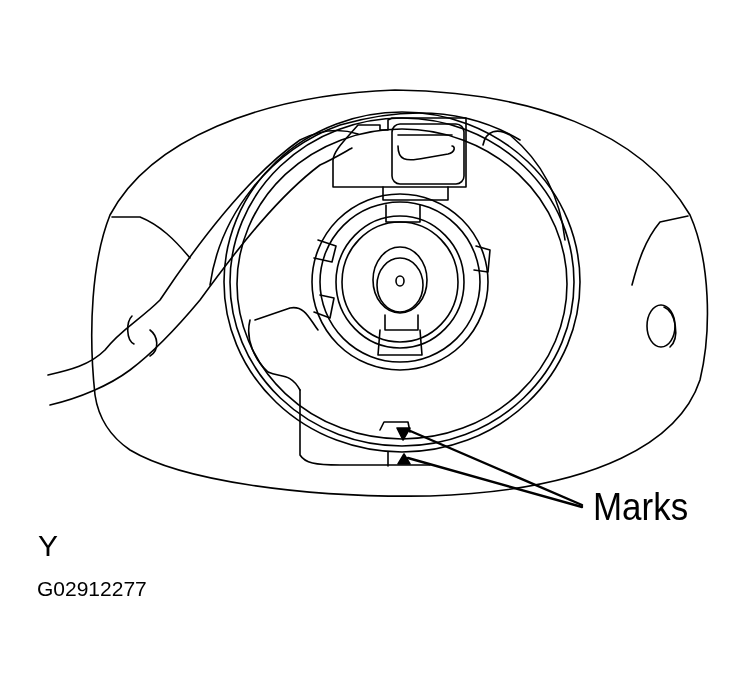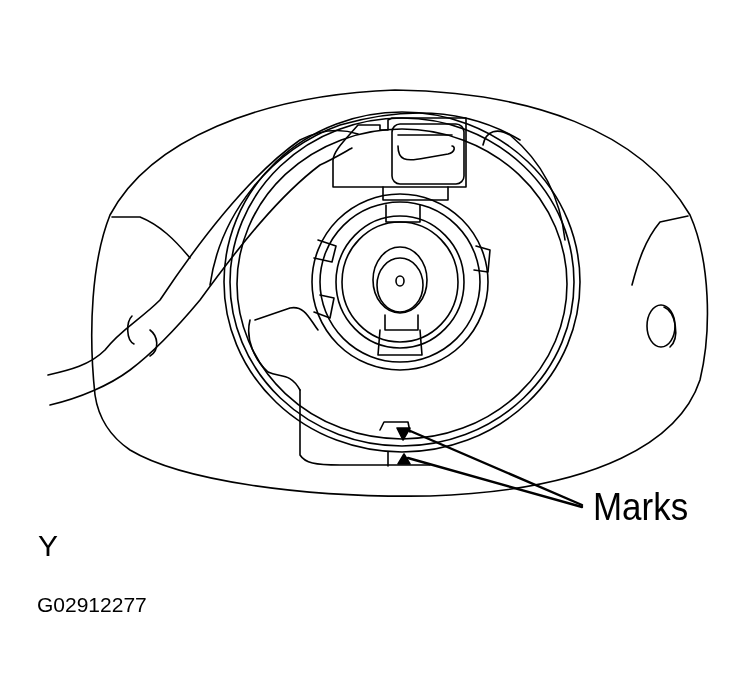--- a/index.html
+++ b/index.html
@@ -1,21 +1,21 @@
 <!DOCTYPE html>
 <html><head>
 <meta charset="utf-8">
 <style>
   html, body { margin:0; padding:0; background:#ffffff; }
   body { width:747px; height:676px; position:relative; overflow:hidden; font-family:"Liberation Sans", sans-serif; }
   #figure { position:absolute; left:0; top:0; width:747px; height:676px; }
   .lbl { position:absolute; color:#000; white-space:nowrap; line-height:1; }
   #marks-label { left:593px; top:488px; font-size:38px; transform:scaleX(0.92); transform-origin:left top; }
   #view-label { left:38px; top:531px; font-size:30px; }
-  #fig-id { left:37px; top:594px; font-size:21px; }
+  #fig-id { left:37px; top:578px; font-size:21px; }
   svg * { vector-effect:non-scaling-stroke; }
 </style>
 </head>
 <body>
 
 <svg id="figure" viewBox="0 0 747 676" xmlns="http://www.w3.org/2000/svg" fill="none" stroke="#000" stroke-width="1.6" stroke-linejoin="round" stroke-linecap="round">
 
   <g>
     <path d="M95,395 C88,330 92,260 110,215 C150,140 260,95 395,90 C530,92 640,130 690,215 C710,260 712,330 700,380 C680,440 600,490 430,496 C300,498 180,480 130,450 C108,435 98,415 95,395 Z"></path>
     <path d="M112,217 L140,217 C160,225 175,240 190,258"></path>

